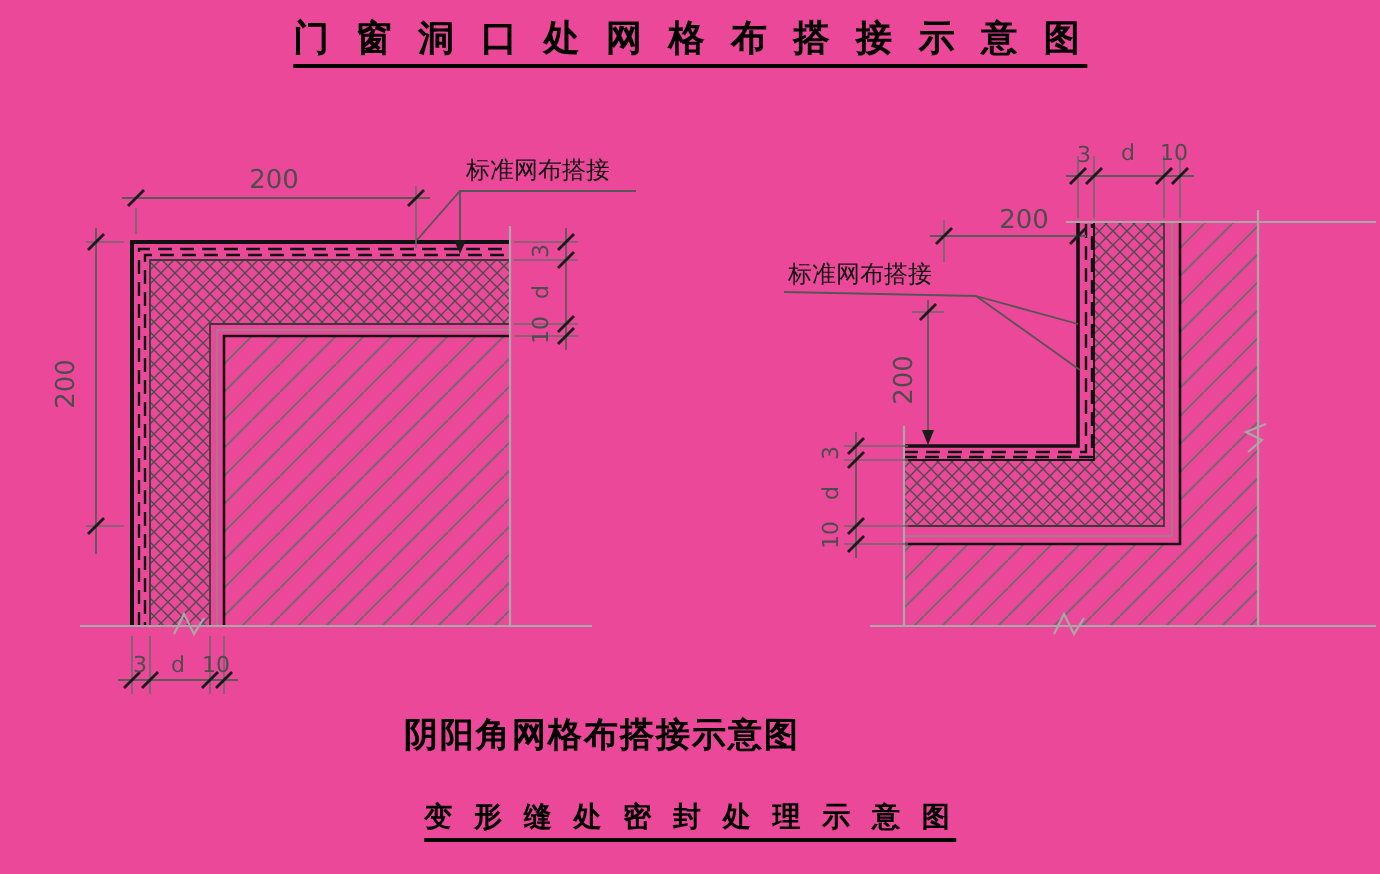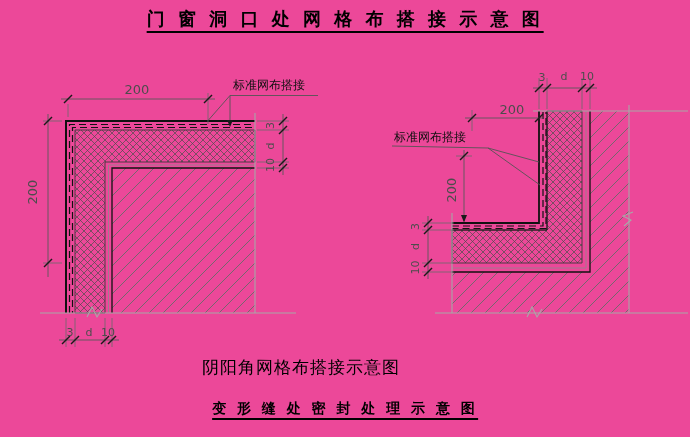--- a/index.html
+++ b/index.html
@@ -3,21 +3,21 @@
 <meta charset="utf-8">
 <style>
   html,body{margin:0;padding:0;background:#fff;}
   .page{position:relative;width:690px;height:437px;background:#ec4899;overflow:hidden;
         font-family:"DejaVu Sans","Liberation Sans",sans-serif;color:#1a1a1a;}
   .title{position:absolute;white-space:nowrap;font-weight:bold;color:#000;}
   .title-top{top:7px;left:50%;transform:translateX(-50%);font-size:18px;letter-spacing:3.5px;}
   .title-bottom{top:400px;left:50%;transform:translateX(-50%);font-size:14px;letter-spacing:3px;}
   .title .u{border-bottom:2px solid #000;padding-bottom:2px;}
   .caption{position:absolute;top:356px;left:202px;white-space:nowrap;
-           font-weight:normal;font-size:17px;letter-spacing:1px;color:#000;}
+           font-weight:bold;font-size:17px;letter-spacing:1px;color:#000;}
   svg{position:absolute;left:0;top:0;}
   svg text{font-family:"DejaVu Sans","Liberation Sans",sans-serif;fill:#4d4d4d;}
   svg text.cjk{fill:#111;}
   .dimline{stroke:#5a5a5a;stroke-width:0.9;fill:none;}
   .extline{stroke:#6a6a6a;stroke-width:0.8;fill:none;}
   .tick{stroke:#1a1a1a;stroke-width:1.4;}
   .leader{stroke:#555;stroke-width:0.9;fill:none;}
   .brk{stroke:#a8a8a8;stroke-width:1.1;fill:none;}
   .meshdash{stroke:#111;stroke-width:1.2;fill:none;stroke-dasharray:7 4;}
   .face{stroke:#111;fill:none;}

